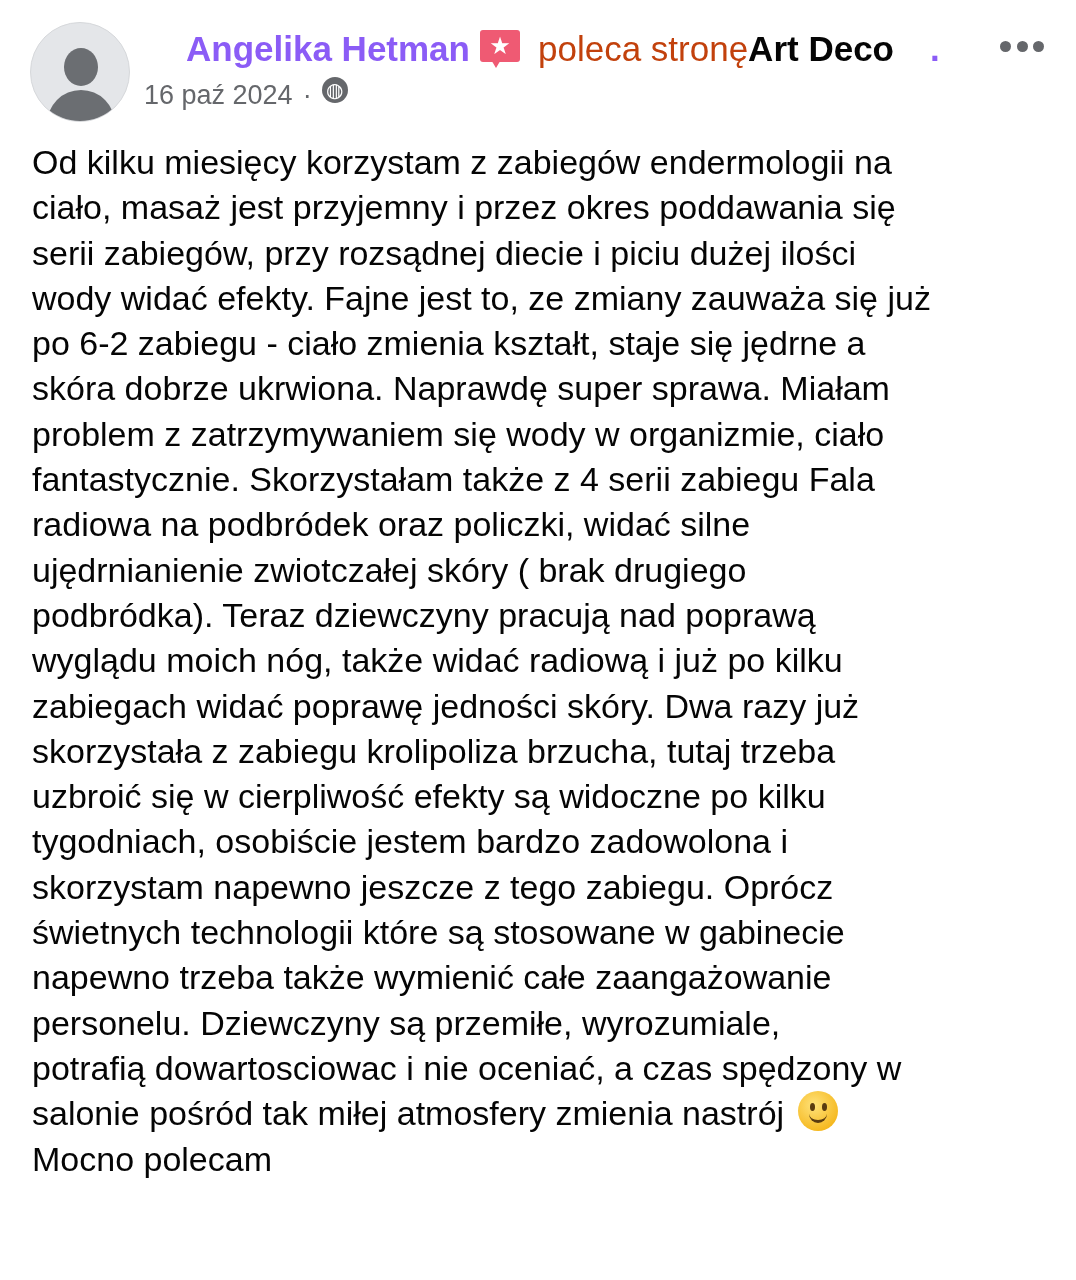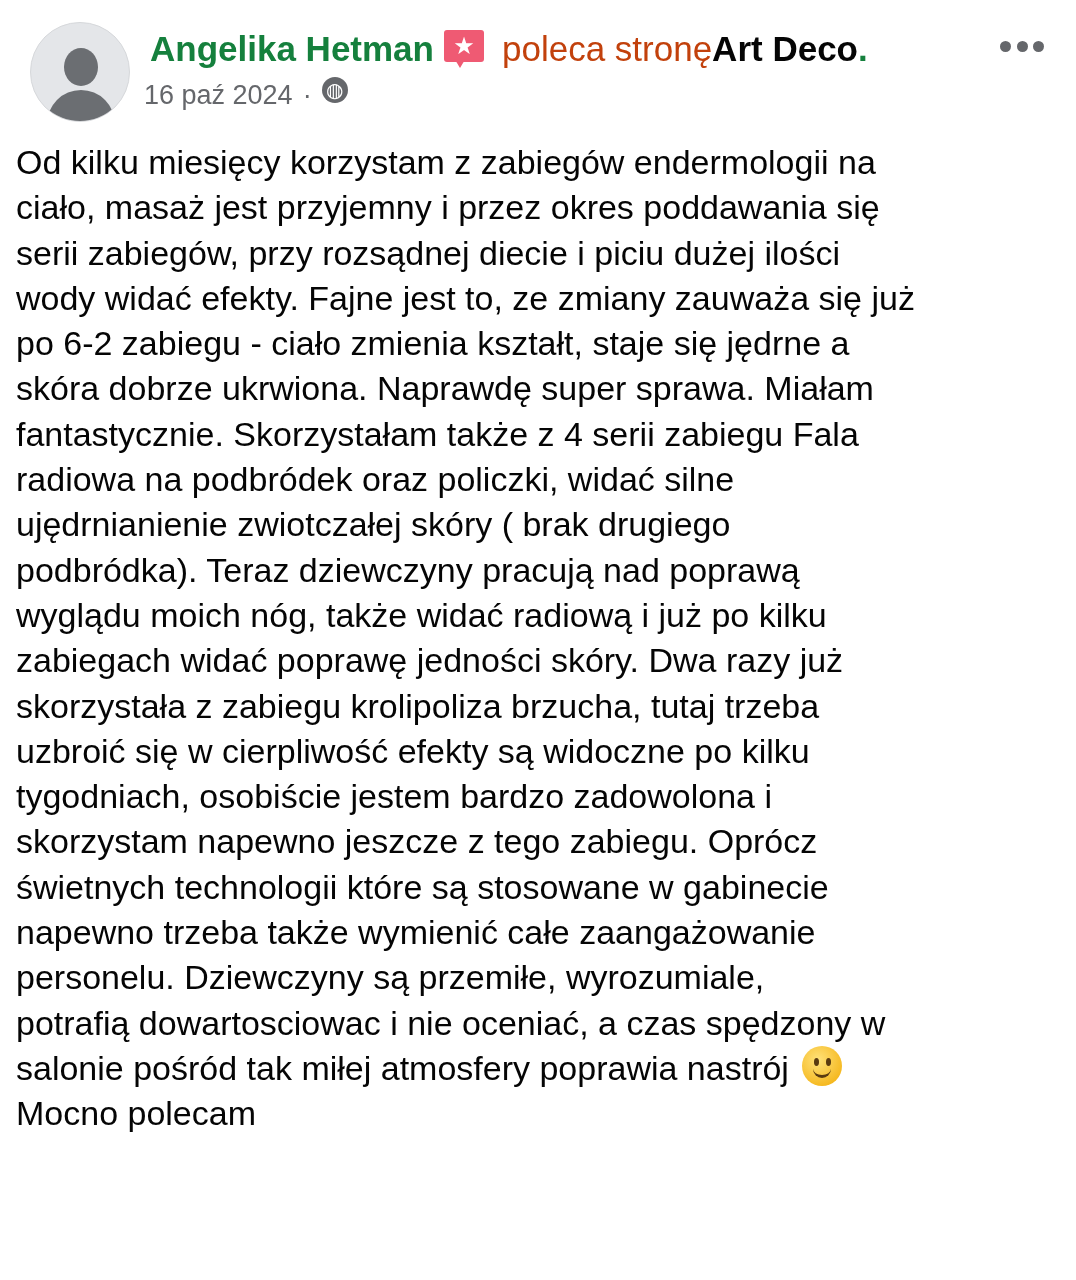--- a/index.html
+++ b/index.html
@@ -2,33 +2,33 @@
 <html><head>
 <meta charset="utf-8">
 <style>
   html, body { margin: 0; padding: 0; background: #ffffff; }
   body { width: 1076px; height: 1280px; overflow: hidden; position: relative; font-family: "Liberation Sans", "DejaVu Sans", sans-serif; color: #050505; }
   .header { position: absolute; left: 0; top: 0; width: 1076px; height: 130px; }
   .avatar { position: absolute; left: 30px; top: 22px; width: 100px; height: 100px; border-radius: 50%; background: #e4e6e9; overflow: hidden; border: 1px solid #d6d8db; box-sizing: border-box; }
   .avatar .head { position: absolute; left: 33px; top: 25px; width: 34px; height: 38px; border-radius: 50%; background: #6b6e72; }
   .avatar .body { position: absolute; left: 16px; top: 67px; width: 68px; height: 50px; border-radius: 34px 34px 0 0; background: #6b6e72; }
   .title-line { position: absolute; left: 150px; top: 26px; font-size: 35px; line-height: 46px; white-space: nowrap; display: flex; align-items: center; }
-  .author { font-weight: bold; color: #15803d; }
+  .author { font-weight: bold; color: #8b5cf6; margin-left: 36px; }
   .rec-badge { display: inline-block; position: relative; width: 40px; height: 42px; margin: 0 18px 0 10px; }
   .rec-badge .bubble { position: absolute; left: 0; top: 2px; width: 40px; height: 32px; background: #ef5a73; border-radius: 3px; }
   .rec-badge .tail { position: absolute; left: 10px; top: 30px; width: 0; height: 0; border-left: 6px solid transparent; border-right: 6px solid transparent; border-top: 10px solid #ef5a73; }
   .rec-badge .star { position: absolute; left: 0; top: 2px; width: 40px; height: 32px; color: #fff; font-size: 24px; line-height: 32px; text-align: center; }
   .verb { color: #c2410c; font-weight: normal; }
   .page-name { font-weight: bold; }
   .meta-line { position: absolute; left: 144px; top: 77px; font-size: 27px; line-height: 36px; color: #65676b; display: flex; align-items: flex-start; white-space: nowrap; }
   .dot-sep { margin: 0 10px; }
   .globe { display: inline-block; width: 26px; height: 26px; border-radius: 50%; background: #65676b; color: #fff; font-size: 20px; line-height: 26px; text-align: center; }
   .more { position: absolute; left: 1000px; top: 36px; width: 44px; height: 20px; display: flex; justify-content: space-between; align-items: center; }
   .more span { width: 11px; height: 11px; border-radius: 50%; background: #65676b; display: block; }
-  .post-text { position: absolute; left: 16px; top: 140px; width: 1030px; font-size: 34px; line-height: 45.3px; color: #050505; }
+  .post-text { position: absolute; left: 32px; top: 140px; width: 1030px; font-size: 34px; line-height: 45.3px; color: #050505; }
   .post-text .line { display: block; white-space: nowrap; }
   .emoji { display: inline-block; width: 40px; height: 40px; border-radius: 50%; background: radial-gradient(circle at 40% 35%, #ffe27a, #f5b81f 75%); vertical-align: -6px; position: relative; margin-left: 4px; }
   .emoji::before { content: ""; position: absolute; left: 12px; top: 12px; width: 5px; height: 8px; background: #5a3b10; border-radius: 50%; box-shadow: 12px 0 0 #5a3b10; }
   .emoji::after { content: ""; position: absolute; left: 11px; top: 20px; width: 18px; height: 9px; border-bottom: 3px solid #5a3b10; border-radius: 0 0 12px 12px; }
 </style>
 </head>
 <body>
 
 <div class="header">
   <div class="avatar">
@@ -61,29 +61,30 @@
   </div>
 </div>
 
 <div class="post-text">
   <span class="line">Od kilku miesięcy korzystam z zabiegów endermologii na</span>
   <span class="line">ciało, masaż jest przyjemny i przez okres poddawania się</span>
   <span class="line">serii zabiegów, przy rozsądnej diecie i piciu dużej ilości</span>
   <span class="line">wody widać efekty. Fajne jest to, ze zmiany zauważa się już</span>
   <span class="line">po 6-2 zabiegu - ciało zmienia kształt, staje się jędrne a</span>
   <span class="line">skóra dobrze ukrwiona. Naprawdę super sprawa. Miałam</span>
+  <span class="line">problem z zatrzymywaniem się wody w organizmie, ciało</span>
   <span class="line">fantastycznie. Skorzystałam także z 4 serii zabiegu Fala</span>
   <span class="line">radiowa na podbródek oraz policzki, widać silne</span>
   <span class="line">ujędrnianienie zwiotczałej skóry ( brak drugiego</span>
   <span class="line">podbródka). Teraz dziewczyny pracują nad poprawą</span>
   <span class="line">wyglądu moich nóg, także widać radiową i już po kilku</span>
   <span class="line">zabiegach widać poprawę jedności skóry. Dwa razy już</span>
   <span class="line">skorzystała z zabiegu krolipoliza brzucha, tutaj trzeba</span>
   <span class="line">uzbroić się w cierpliwość efekty są widoczne po kilku</span>
   <span class="line">tygodniach, osobiście jestem bardzo zadowolona i</span>
   <span class="line">skorzystam napewno jeszcze z tego zabiegu. Oprócz</span>
   <span class="line">świetnych technologii które są stosowane w gabinecie</span>
   <span class="line">napewno trzeba także wymienić całe zaangażowanie</span>
   <span class="line">personelu. Dziewczyny są przemiłe, wyrozumiale,</span>
   <span class="line">potrafią dowartosciowac i nie oceniać, a czas spędzony w</span>
-  <span class="line"><span>salonie pośród tak miłej atmosfery poprawia nastrój</span> <span class="emoji"></span></span>
+  <span class="line"><span>salonie pośród tak miłej atmosfery zmienia nastrój</span> <span class="emoji"></span></span>
   <span class="line">Mocno polecam</span>
 </div>
 
 </body></html>

